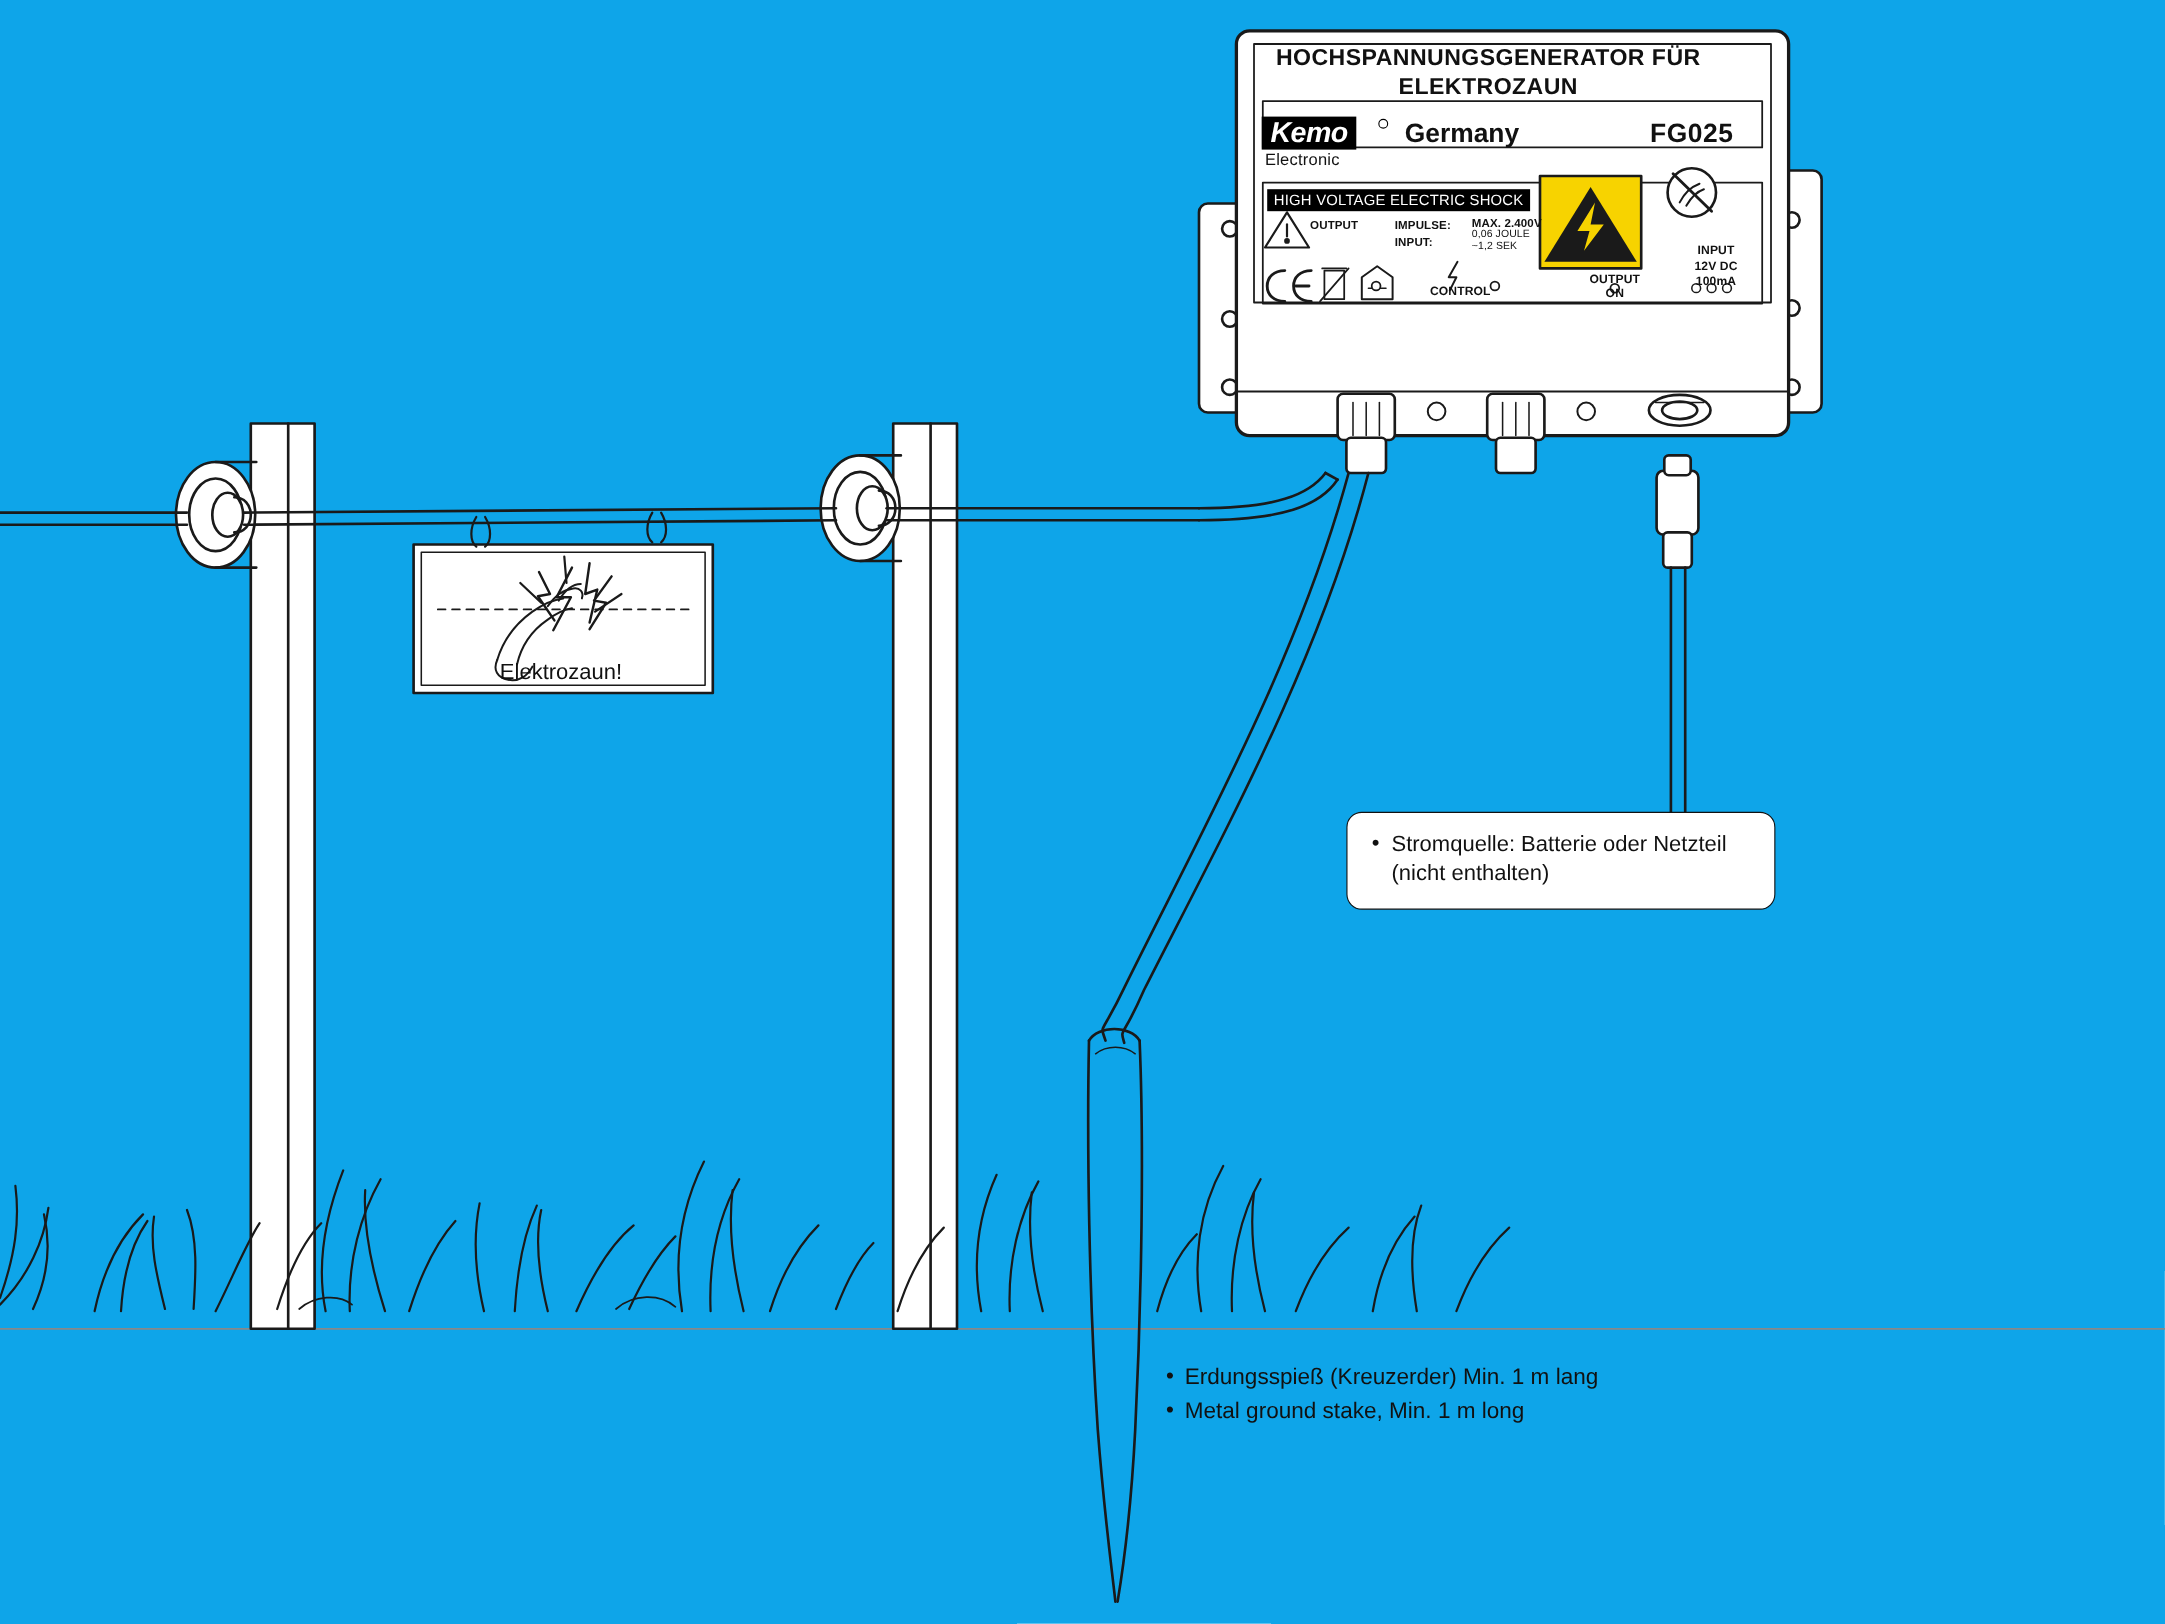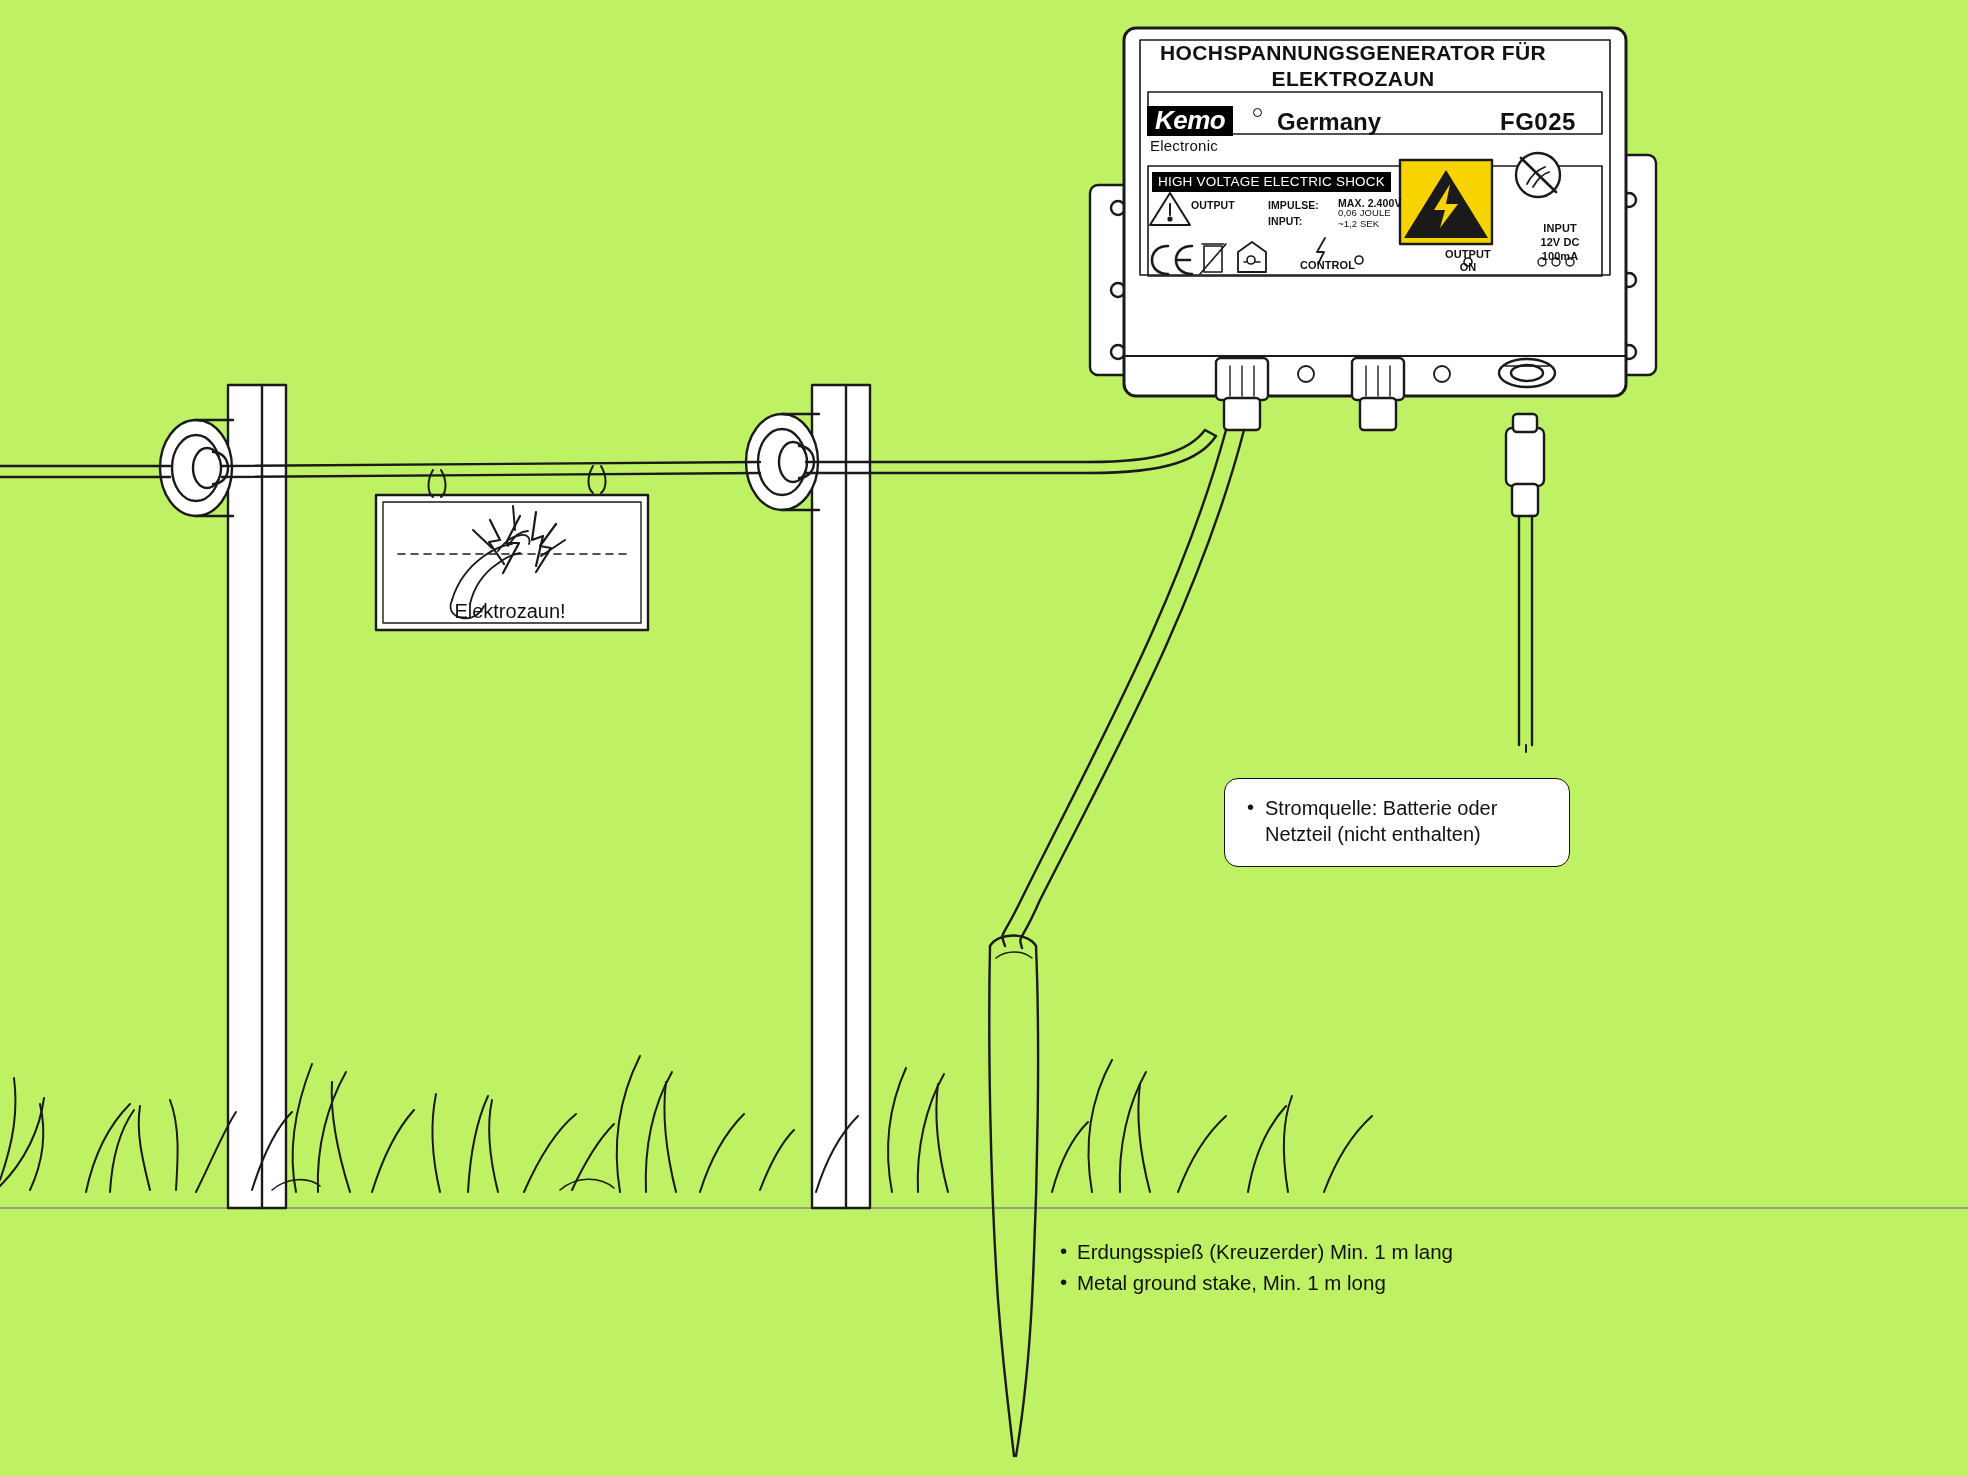--- a/index.html
+++ b/index.html
@@ -11,21 +11,21 @@
     width: 1968px;
     height: 1476px;
     font-family: "Liberation Sans", sans-serif;
     color: #111;
     overflow: hidden;
   }
   #stage {
     position: relative;
     width: 1968px;
     height: 1476px;
-    background: #bef264;
+    background: #0ea5e9;
   }
   #art {
     position: absolute;
     left: 0; top: 0;
     width: 1968px;
     height: 1476px;
   }
 
   
   .gen-title {
@@ -124,29 +124,28 @@
     text-align: center;
     font-size: 20px;
     color: #111;
   }
 
   
   .callout-box {
     position: absolute;
     left: 1224px;
     top: 738px;
-    width: 346px;
+    width: 390px;
     padding: 16px 18px 18px 18px;
     box-sizing: border-box;
     border: 1.5px solid #111;
     border-radius: 14px;
     background: #fff;
     font-size: 20px;
     line-height: 1.32;
-    margin-top: 40px;
   }
   .callout-box ul {
     margin: 0;
     padding: 0;
     list-style: none;
   }
   .callout-box li {
     position: relative;
     padding-left: 22px;
     margin-bottom: 6px;

